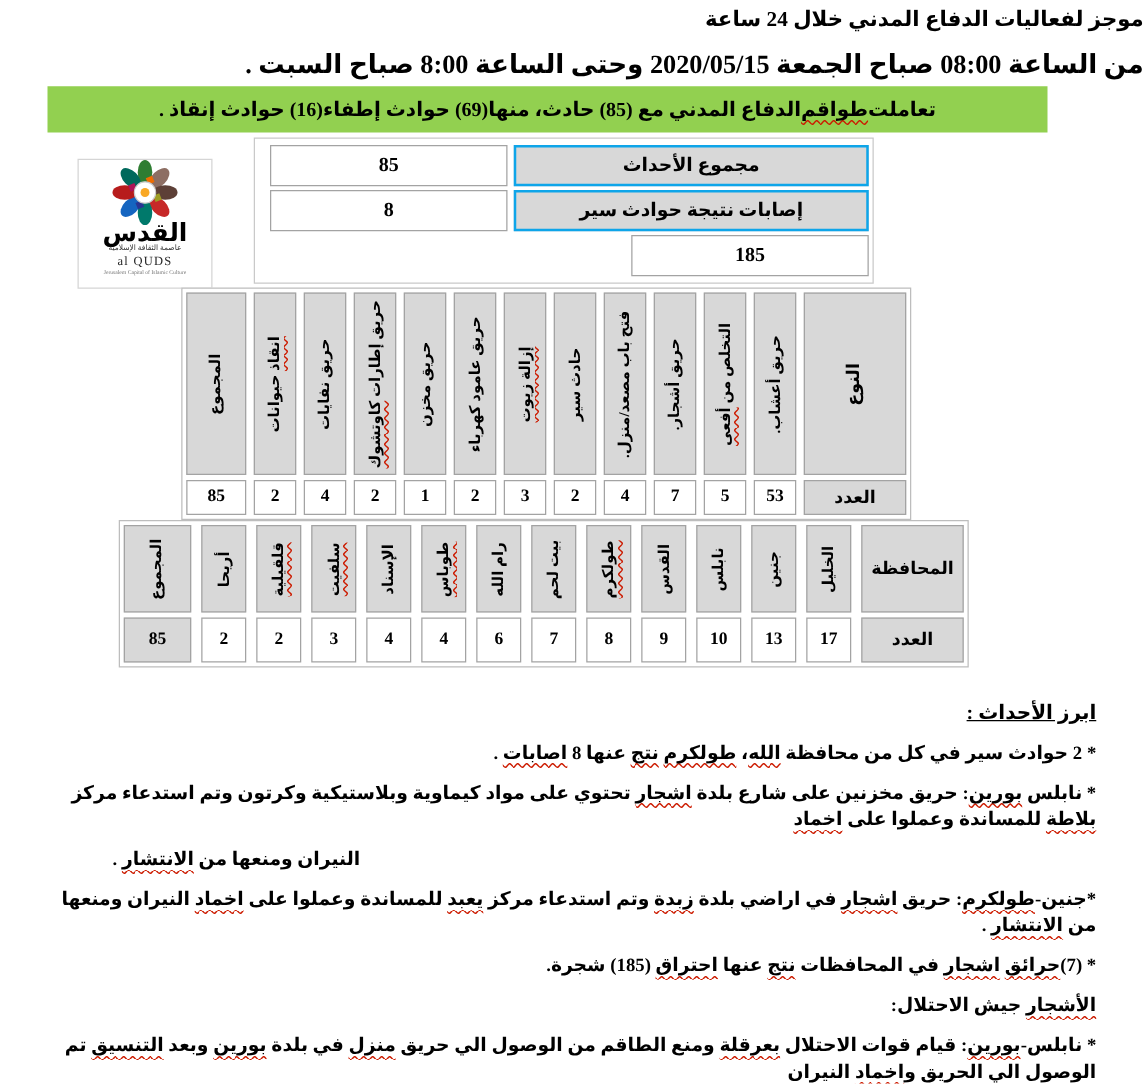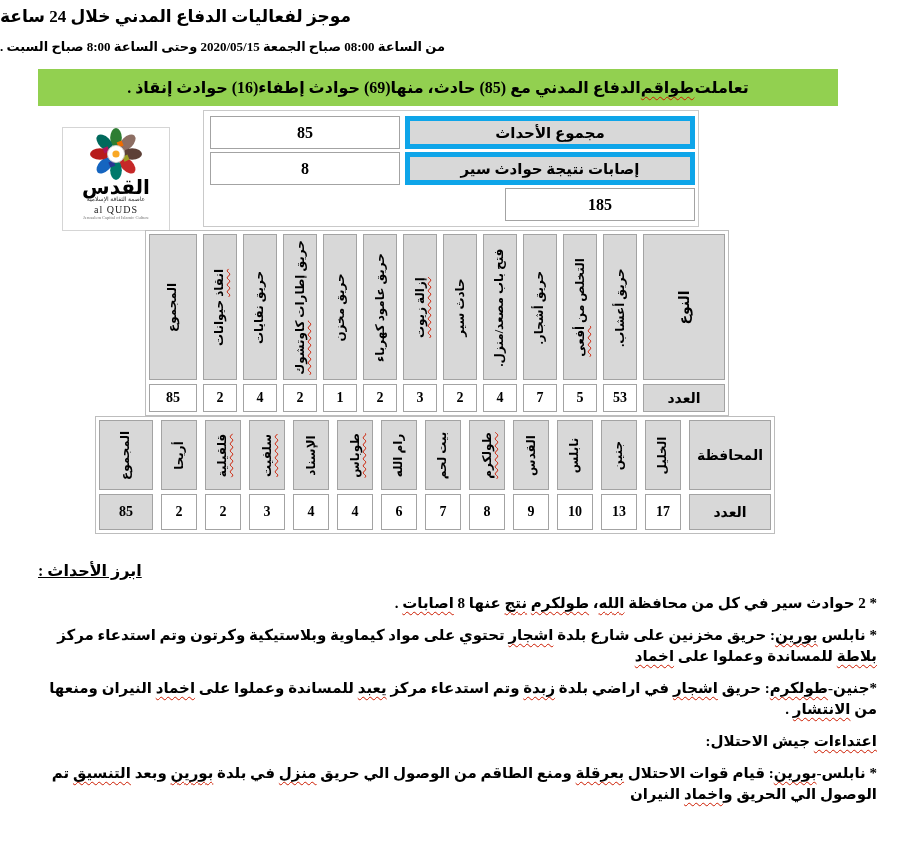--- a/index.html
+++ b/index.html
@@ -1,40 +1,40 @@
 <!DOCTYPE html>
 <html lang="ar" dir="rtl"><head>
 <meta charset="utf-8">
 <style>
   html,body{margin:0;padding:0;background:#fff;}
   .page{
     position:relative; width:915px; height:867px; background:#ffffff; overflow:hidden;
     font-family:"Liberation Serif","DejaVu Sans",serif; color:#000; direction:rtl;
   }
-  .title{position:absolute; top:6px; left:0; width:100%; text-align:left; font-weight:bold; font-size:17px;}
-  .subtitle{position:absolute; top:39px; left:0; width:100%; text-align:left; font-weight:bold; font-size:13px;}
+  .title{position:absolute; top:6px; left:0; width:100%; text-align:right; font-weight:bold; font-size:17px;}
+  .subtitle{position:absolute; top:39px; left:0; width:100%; text-align:right; font-weight:bold; font-size:21px;}
   .banner{
     position:absolute; top:69px; left:38px; width:800px; height:37px;
     display:flex; align-items:center; justify-content:center;
     font-weight:bold; font-size:16px;
   }
   
   .logo{
     position:absolute; left:62px; top:127px; width:106px; height:102px;
     border:1px solid #d5d5d5; background:#fff; direction:ltr;
     display:flex; flex-direction:column; align-items:center; justify-content:flex-start;
   }
   .logo .ar{font-size:20px; font-weight:bold; line-height:18px; margin-top:-2px;}
   .logo .tag-ar{font-size:6px; line-height:7px; color:#333;}
   .logo .en{font-size:10px; line-height:11px; letter-spacing:1px; color:#222; margin-top:1px;text-align:right;}
   .logo .tag-en{font-size:4.5px; line-height:6px; color:#777;}
   
   .summary{position:absolute; top:110px; left:203px; width:488px; border:1px solid #c9c9c9; padding:2px 3px; background:#fff;}
   .srow{display:flex; direction:rtl; gap:5px; margin:3px 0; height:33px;}
-  .slabel{flex:0 0 280px; background:#d8d8d8; border:5px solid #0ea5e9; display:flex; align-items:center; justify-content:center; font-weight:bold; font-size:15px;}
+  .slabel{flex:0 0 280px; background:#d8d8d8; border:2px solid #0ea5e9; display:flex; align-items:center; justify-content:center; font-weight:bold; font-size:15px;}
   .svalue{flex:0 0 188px; background:#fff; border:1px solid #a3a3a3; display:flex; align-items:center; justify-content:center; font-weight:bold; font-size:16px;}
   
   .dtable{position:absolute; border:1px solid #bdbdbd; background:#fff; padding:3px;}
   .t1{top:230px; left:145px;}
   .t2{top:416px; left:95px;}
   .trow{display:flex; direction:rtl; align-items:stretch;}
   .t1 .trow{gap:6px;}
   .t2 .trow{gap:8px;}
   .trow + .trow{margin-top:4px;}
   .cell{display:flex; align-items:center; justify-content:center; border:1px solid #a3a3a3; box-sizing:border-box; font-weight:bold;}
@@ -50,21 +50,21 @@
   .t1 .crow .cell{height:28px; background:#fff; font-size:15px;}
   .t2 .crow .cell{height:36px; background:#fff; font-size:15px;}
   .crow .cell.lbl{background:#d8d8d8; font-size:14px;justify-content:center;}
   .crow .cell.gray{background:#d8d8d8;}
   .cell span{white-space:nowrap; font-size:14px;}
   .hrow .cell span{font-size:12px;}
   .cell.vert span{transform:rotate(-90deg); direction:rtl;}
   .cell.lbl span{font-size:14px;}
   
   .notes{position:absolute; top:560px; left:38px; width:839px; direction:rtl; font-weight:bold; font-size:15px; line-height:21px;}
-  .nhead{text-decoration:underline; text-align:left; font-size:16px; margin-bottom:12px;}
+  .nhead{text-decoration:underline; text-align:right; font-size:16px; margin-bottom:12px;}
   .nline{margin-bottom:11px;}
   .nr{text-align:right;}
   .nli{text-align:left; padding-right:0; padding-left:0; margin-left:0; text-align:left; direction:rtl;}
   .nli{padding-left:0; margin-left:52px; text-align:left;}
   .sq{text-decoration-line:underline; text-decoration-style:wavy; text-decoration-color:#cc1a00; text-decoration-thickness:1px; text-underline-offset:3px; text-decoration-skip-ink:none;}
 </style>
 </head>
 <body>
 
 <div class="page">
@@ -311,19 +311,21 @@
           <span>85</span>
         </div>
       </div>
   </div>
 
   <div class="notes">
     <div class="nhead">ابرز الأحداث :</div>
     <div>
         <div class="nline nr">* 2 حوادث سير في كل من محافظة <span class="sq">الله</span>، <span class="sq">طولكرم</span>  <span class="sq">نتج</span> عنها 8 <span class="sq">اصابات</span> .</div>
         <div class="nline nr">* نابلس <span class="sq">بورين</span>: حريق مخزنين على شارع بلدة <span class="sq">اشجار</span> تحتوي على مواد كيماوية وبلاستيكية وكرتون وتم استدعاء مركز <span class="sq">بلاطة</span> للمساندة وعملوا على <span class="sq">اخماد</span></div>
+        <div class="nline nli">النيران ومنعها من <span class="sq">الانتشار</span> .</div>
         <div class="nline nr">*جنين-<span class="sq">طولكرم</span>: حريق <span class="sq">اشجار</span> في اراضي بلدة <span class="sq">زبدة</span> وتم استدعاء مركز <span class="sq">يعبد</span> للمساندة وعملوا على <span class="sq">اخماد</span> النيران ومنعها من <span class="sq">الانتشار</span> .</div>
-        <div class="nline nr"><span class="sq">اعتداءات</span> جيش الاحتلال:</div>
+        <div class="nline nr">* (7)<span class="sq">حرائق</span> <span class="sq">اشجار</span> في المحافظات <span class="sq">نتج</span> عنها <span class="sq">احتراق</span> (185) شجرة.</div>
+        <div class="nline nr"><span class="sq">الأشجار</span> جيش الاحتلال:</div>
         <div class="nline nr">* نابلس-<span class="sq">بورين</span>: قيام قوات الاحتلال <span class="sq">بعرقلة</span> ومنع الطاقم من الوصول الي حريق <span class="sq">منزل</span> في بلدة <span class="sq">بورين</span> وبعد <span class="sq">التنسيق</span> تم الوصول الي الحريق و<span class="sq">اخماد</span> النيران</div>
       </div>
   </div>
 
 </div>
 
 </body></html>

